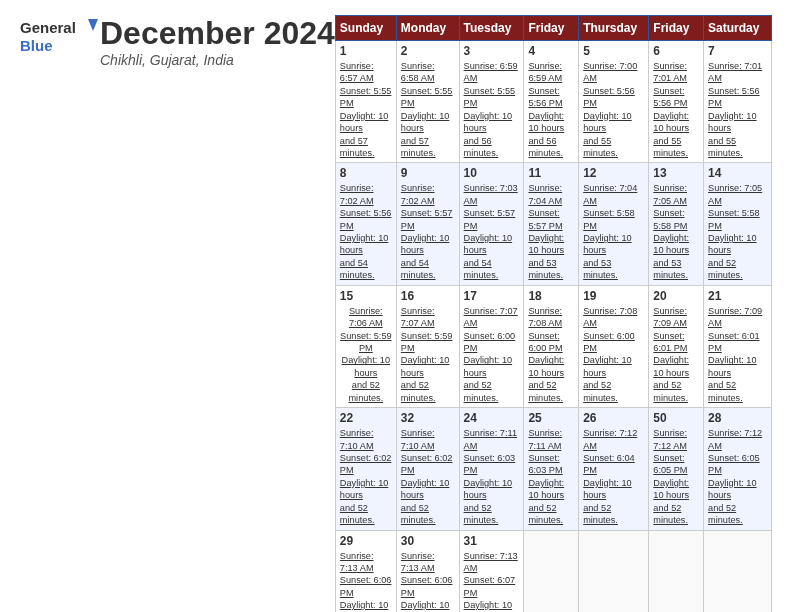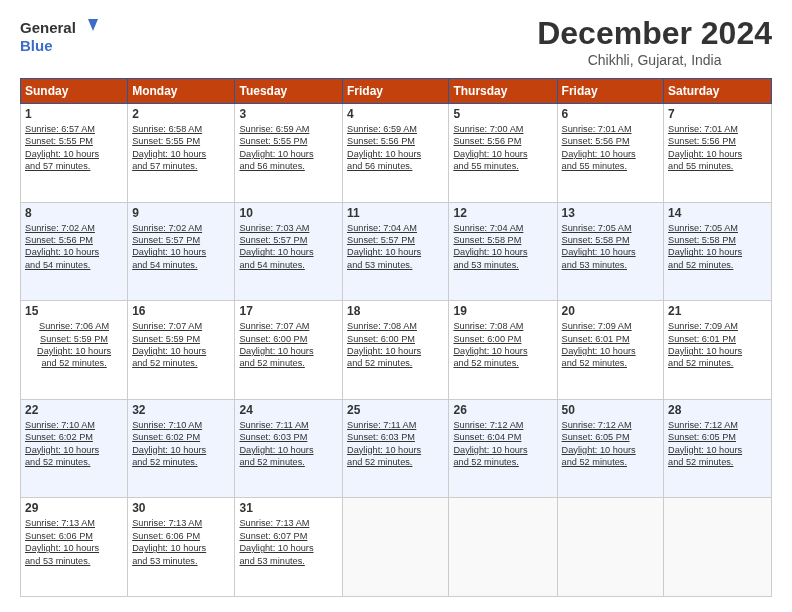--- a/index.html
+++ b/index.html
@@ -8,52 +8,52 @@
       background: #fff;
       width: 792px;
       height: 612px;
       overflow: hidden;
     }
     .page {
       width: 792px;
       height: 612px;
       padding: 15px 20px;
       display: flex;
-      flex-direction: column;
     }
     .header {
       display: flex;
       justify-content: space-between;
       align-items: flex-start;
       margin-bottom: 10px;
     }
     .logo {
       display: flex;
       align-items: center;
       gap: 5px;
     }
     .title-block {
-      text-align: center;
+      text-align: left;
     }
     .month-title {
       font-size: 32px;
       font-weight: bold;
       color: #333;
     }
     .location {
       font-size: 14px;
       color: #555;
+      font-style: italic;
     }
     .calendar {
       width: 100%;
       border-collapse: collapse;
       flex: 1;
     }
     .calendar thead tr th {
-      background: #c2410c;
+      background: #7f1d1d;
       color: #fff;
       font-size: 12px;
       font-weight: bold;
       padding: 5px 4px;
       text-align: left;
       border: 1px solid #2a55a0;
     }
     .calendar tbody tr td {
       border: 1px solid #ccc;
       vertical-align: top;

